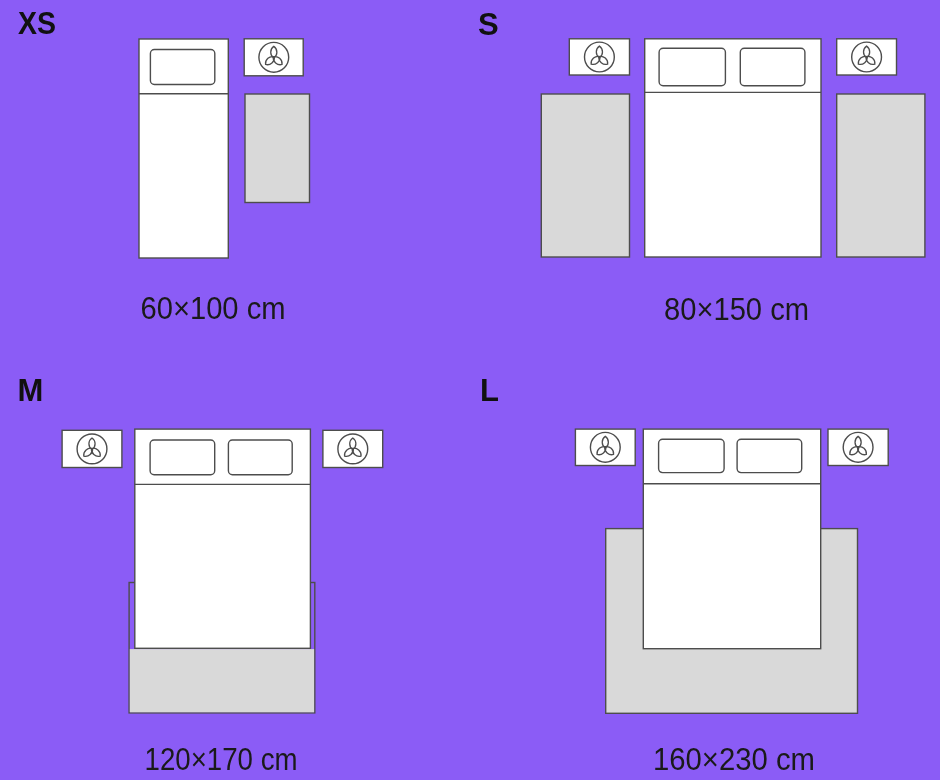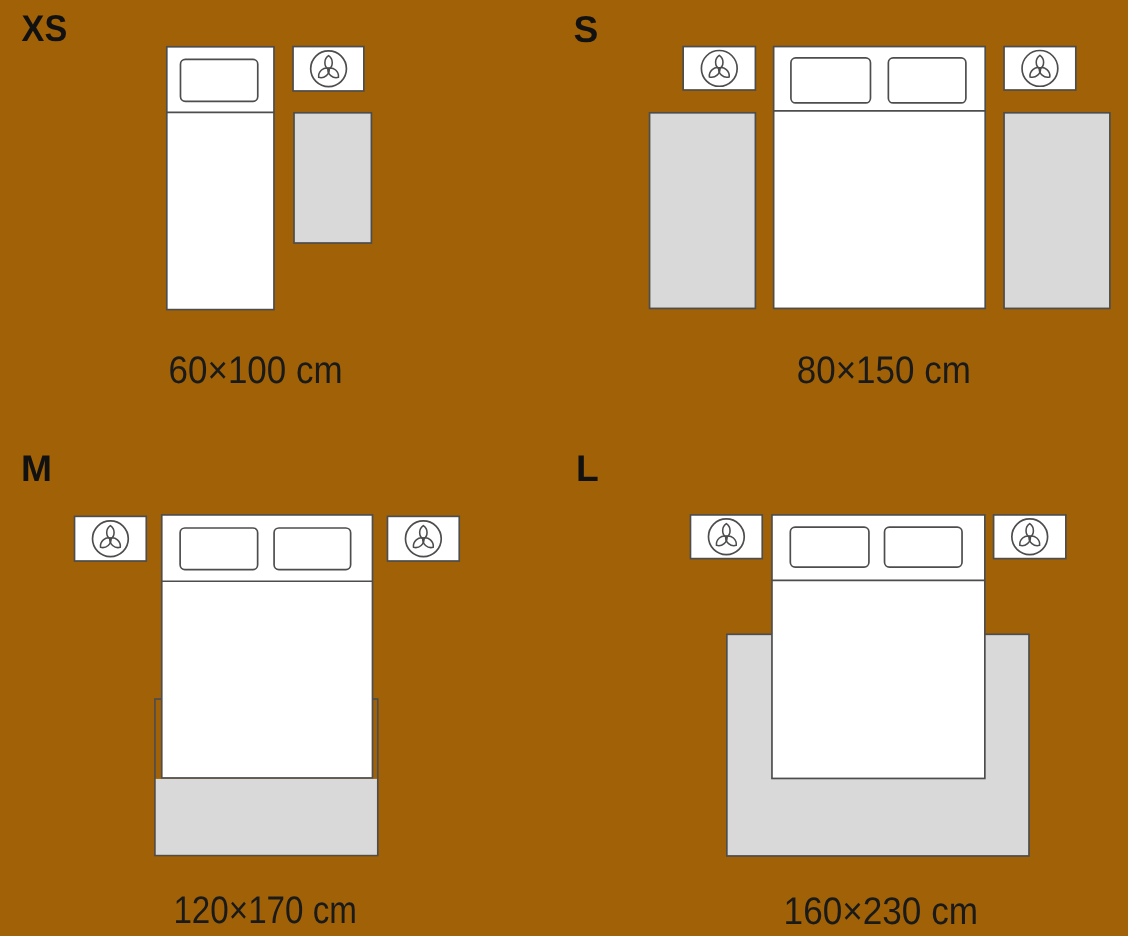--- a/index.html
+++ b/index.html
@@ -1,16 +1,16 @@
 <!DOCTYPE html>
 <html><head>
 <meta charset="utf-8">
 <style>
   html,body{margin:0;padding:0;background:#ffffff;}
-  .stage{position:relative;width:940px;height:780px;background:#a16207;overflow:hidden;}
+  .stage{position:relative;width:940px;height:780px;background:#8b5cf6;overflow:hidden;}
   svg text{font-family:"Liberation Sans",sans-serif;}
 </style>
 </head>
 <body>
 <div class="stage">
 <svg width="940" height="780" viewBox="0 0 940 780" xmlns="http://www.w3.org/2000/svg">
 <defs>
   <g id="planticon">
     <circle cx="0" cy="0" r="14.9" fill="none" stroke="#4d4d4d" stroke-width="1.4"></circle>
     <path d="M0,0.6 C-4.1,-2 -4.1,-8.2 0,-10.9 C4.1,-8.2 4.1,-2 0,0.6 Z" fill="none" stroke="#4d4d4d" stroke-width="1.3"></path>

